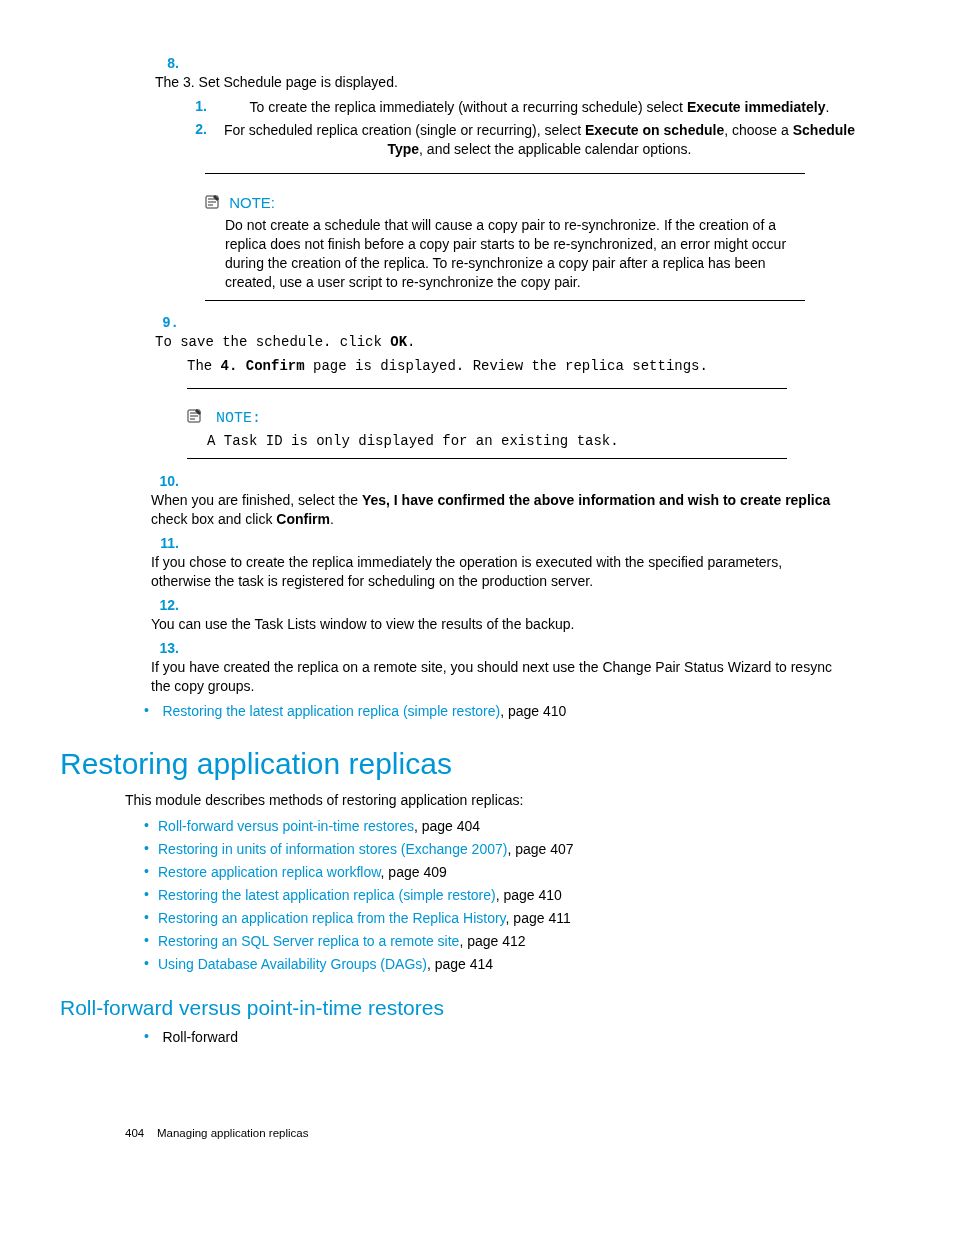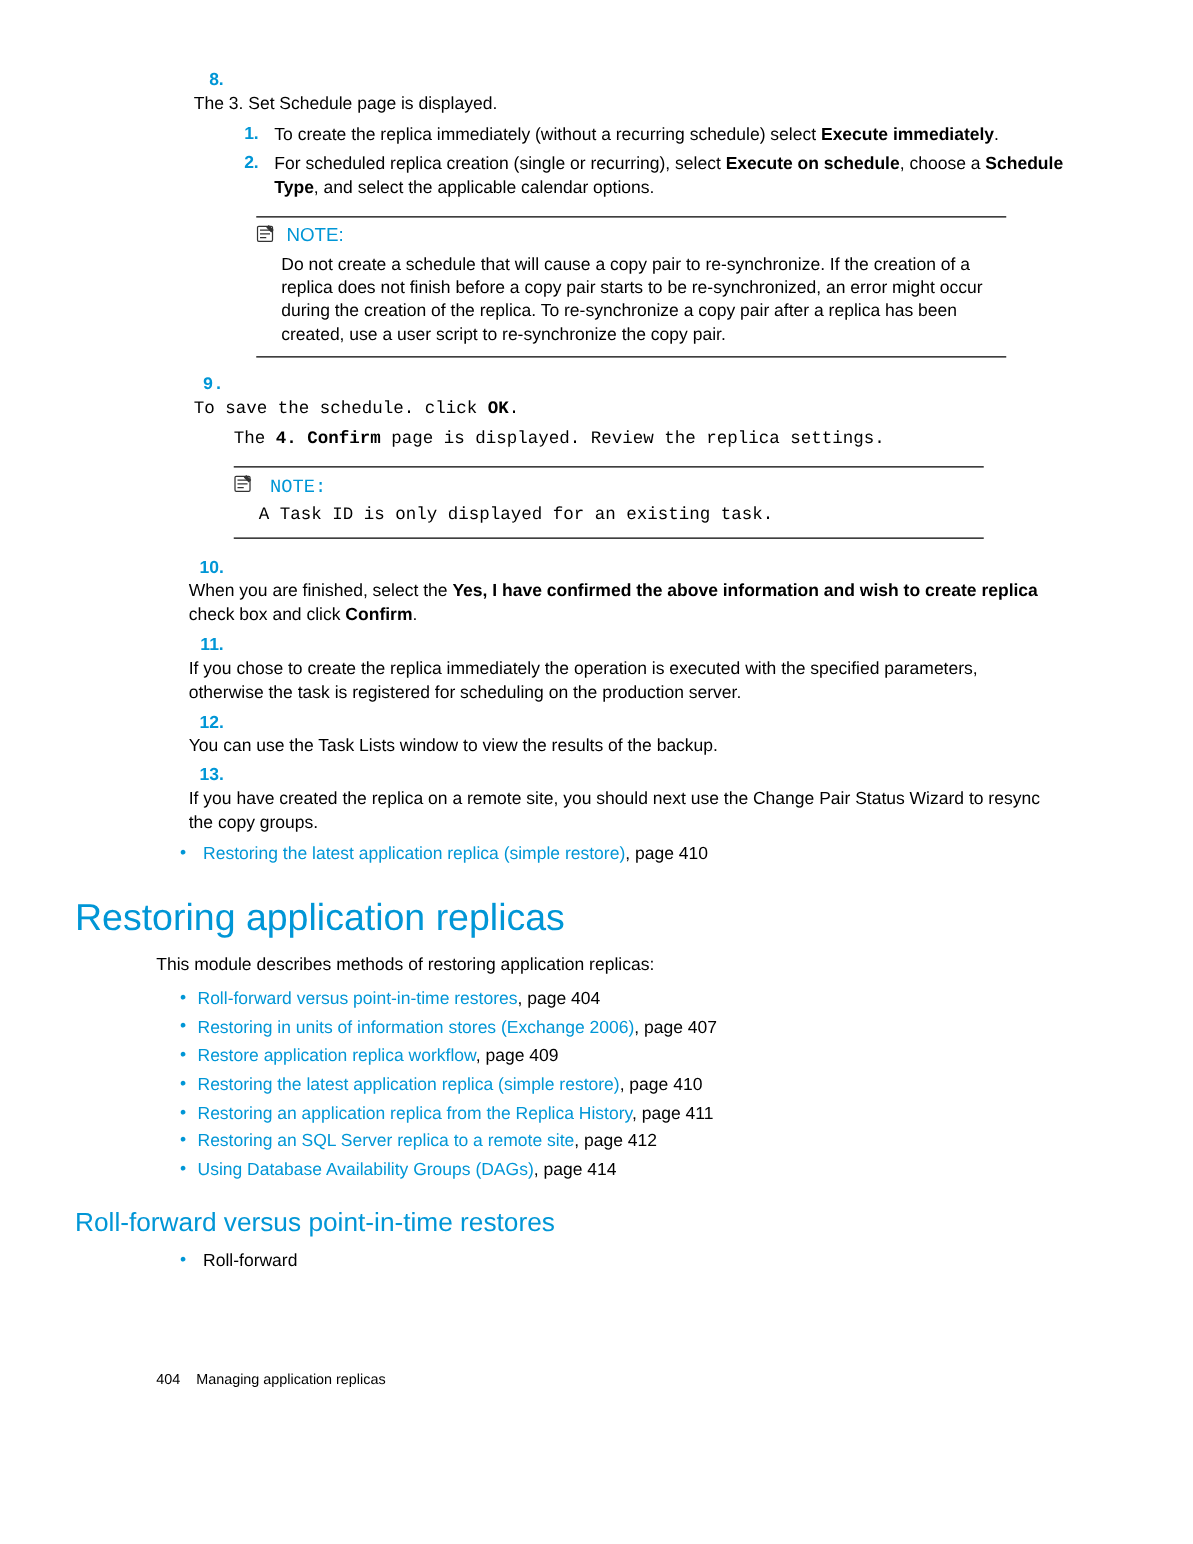--- a/index.html
+++ b/index.html
@@ -46,35 +46,36 @@
     font-size: 14px;
     text-align: right;
     padding-right: 8px;
   }
   .sub-text {
     display: inline-block;
     vertical-align: top;
     width: 640px;
     font-size: 14px;
     line-height: 1.35;
+    text-align: center;
   }
   .note-box {
     margin: 14px 0 14px 50px;
     width: 600px;
   }
   .note-box.outer { margin-left: 32px; width: 600px; }
   .note-rule {
     border-top: 1px solid #000;
     height: 0;
     margin: 0;
   }
   .note-head {
     color: #0096d6;
     font-size: 15px;
-    margin: 6px 0 4px 0;
+    margin: 20px 0 4px 0;
   }
   .note-icon {
     display: inline-block;
     width: 16px;
     vertical-align: middle;
     margin-right: 4px;
   }
   .note-body {
     font-size: 14px;
     line-height: 1.35;
@@ -238,21 +239,21 @@
         <span class="link">Restoring the latest application replica (simple restore)</span><span>, page 410</span>
       </span>
     </div>
   </div>
 
   <h1 class="section">Restoring application replicas</h1>
   <div class="body-para">This module describes methods of restoring application replicas:</div>
 
   <div class="bullet-list">
     <div class="bullet-row"><span class="bullet">•</span><span class="bullet-text"><span class="link">Roll-forward versus point-in-time restores</span><span>, page 404</span></span></div>
-    <div class="bullet-row"><span class="bullet">•</span><span class="bullet-text"><span class="link">Restoring in units of information stores (Exchange 2006)</span><span>, page 407</span></span></div>
+    <div class="bullet-row"><span class="bullet">•</span><span class="bullet-text"><span class="link">Restoring in units of information stores (Exchange 2007)</span><span>, page 407</span></span></div>
     <div class="bullet-row"><span class="bullet">•</span><span class="bullet-text"><span class="link">Restore application replica workflow</span><span>, page 409</span></span></div>
     <div class="bullet-row"><span class="bullet">•</span><span class="bullet-text"><span class="link">Restoring the latest application replica (simple restore)</span><span>, page 410</span></span></div>
     <div class="bullet-row"><span class="bullet">•</span><span class="bullet-text"><span class="link">Restoring an application replica from the Replica History</span><span>, page 411</span></span></div>
     <div class="bullet-row"><span class="bullet">•</span><span class="bullet-text"><span class="link">Restoring an SQL Server replica to a remote site</span><span>, page 412</span></span></div>
     <div class="bullet-row"><span class="bullet">•</span><span class="bullet-text"><span class="link">Using Database Availability Groups (DAGs)</span><span>, page 414</span></span></div>
   </div>
 
   <h2 class="subsection">Roll-forward versus point-in-time restores</h2>
   <div class="bullet-list">
     <div class="bullet-row">

